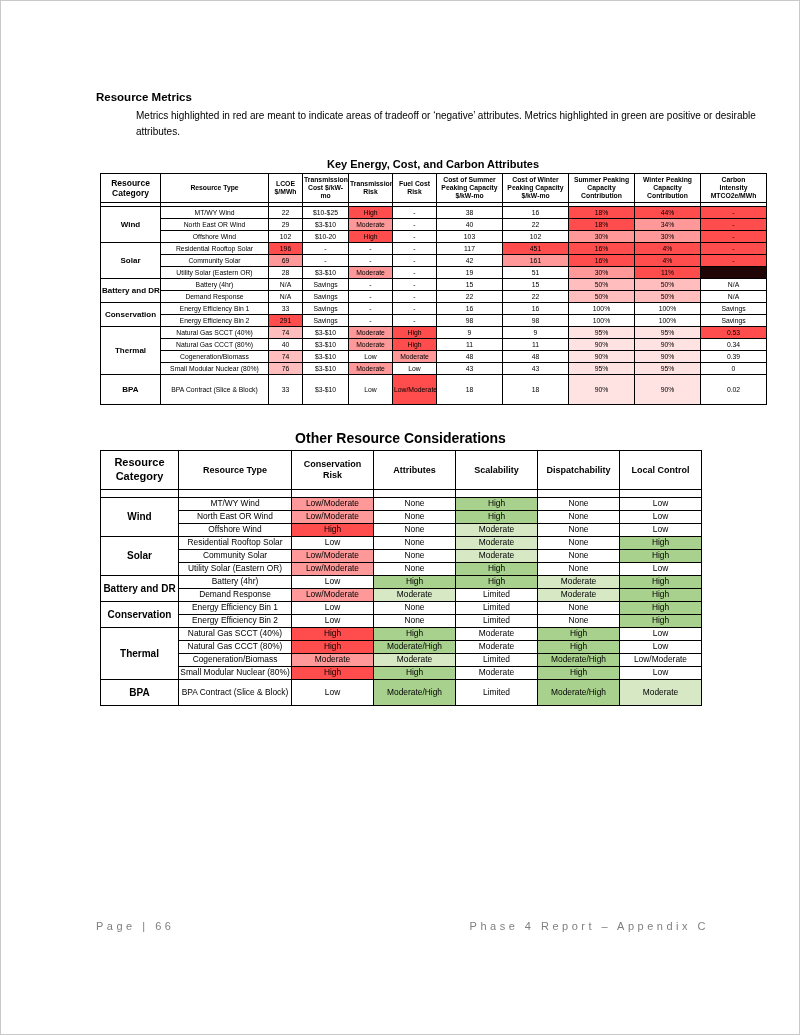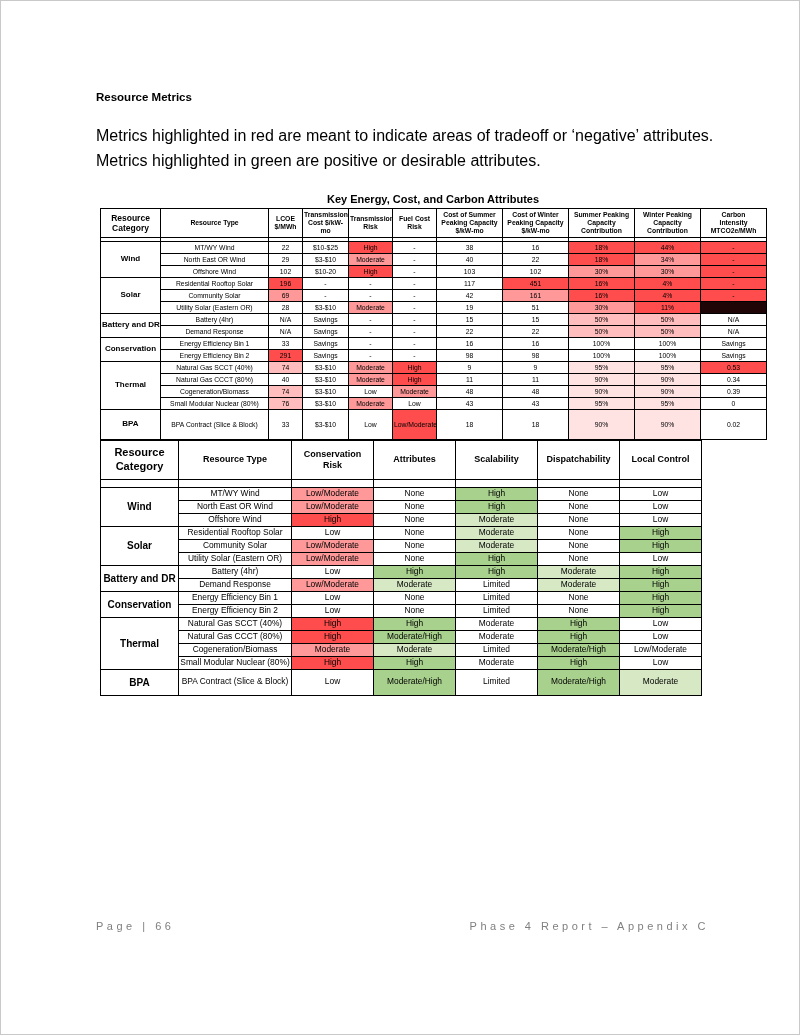--- a/index.html
+++ b/index.html
@@ -7,22 +7,22 @@
   body {
     width: 800px; height: 1035px;
     font-family: "Liberation Sans", sans-serif;
     color: #000; position: relative;
   }
   .page {
     position: absolute; left: 0; top: 0; width: 800px; height: 1035px;
     background: #fff; border: 1px solid #c9c9c9;
     padding: 90px 88px 0 95px;
   }
-  .heading { font-size: 11.5px; font-weight: bold; margin-bottom: 21px; }
-  .intro { font-size: 16px; line-height: 1.55; width: 625px; margin-bottom: 19px; }
+  .heading { font-size: 11.5px; font-weight: bold; margin-bottom: 5px; }
+  .intro { font-size: 10px; line-height: 1.55; width: 625px; margin-bottom: 19px; margin-left: 40px; }
 
   .t1-title { width: 666px; margin: 0 0 3px 4px; text-align: center; font-weight: bold; font-size: 11px; }
   .t2-title { width: 601px; margin: 25px 0 4px 4px; text-align: center; font-weight: bold; font-size: 14px; }
 
   table.tbl { border-collapse: collapse; table-layout: fixed; border: 1.5px solid #000; }
   .tbl th, .tbl td {
     border: 1px solid #000; text-align: center; vertical-align: middle;
     overflow: hidden;
   }
   .tbl th { white-space: pre-line; font-weight: bold; background: #fff; }
@@ -300,20 +300,21 @@
           <td style="background: rgb(255, 77, 77);">Low/Moderate</td>
           <td>18</td>
           <td>18</td>
           <td style="background: rgb(255, 227, 227);">90%</td>
           <td style="background: rgb(255, 227, 227);">90%</td>
           <td>0.02</td>
         </tr>
       </tbody>
   </table>
 
+  <div class="t2-title">Other Resource Considerations</div>
 
   <table class="tbl tbl2">
     <colgroup>
       <col style="width:78px">
         <col style="width:113px">
         <col style="width:82px">
         <col style="width:82px">
       <col style="width:82px">
         <col style="width:82px">
         <col style="width:82px">

